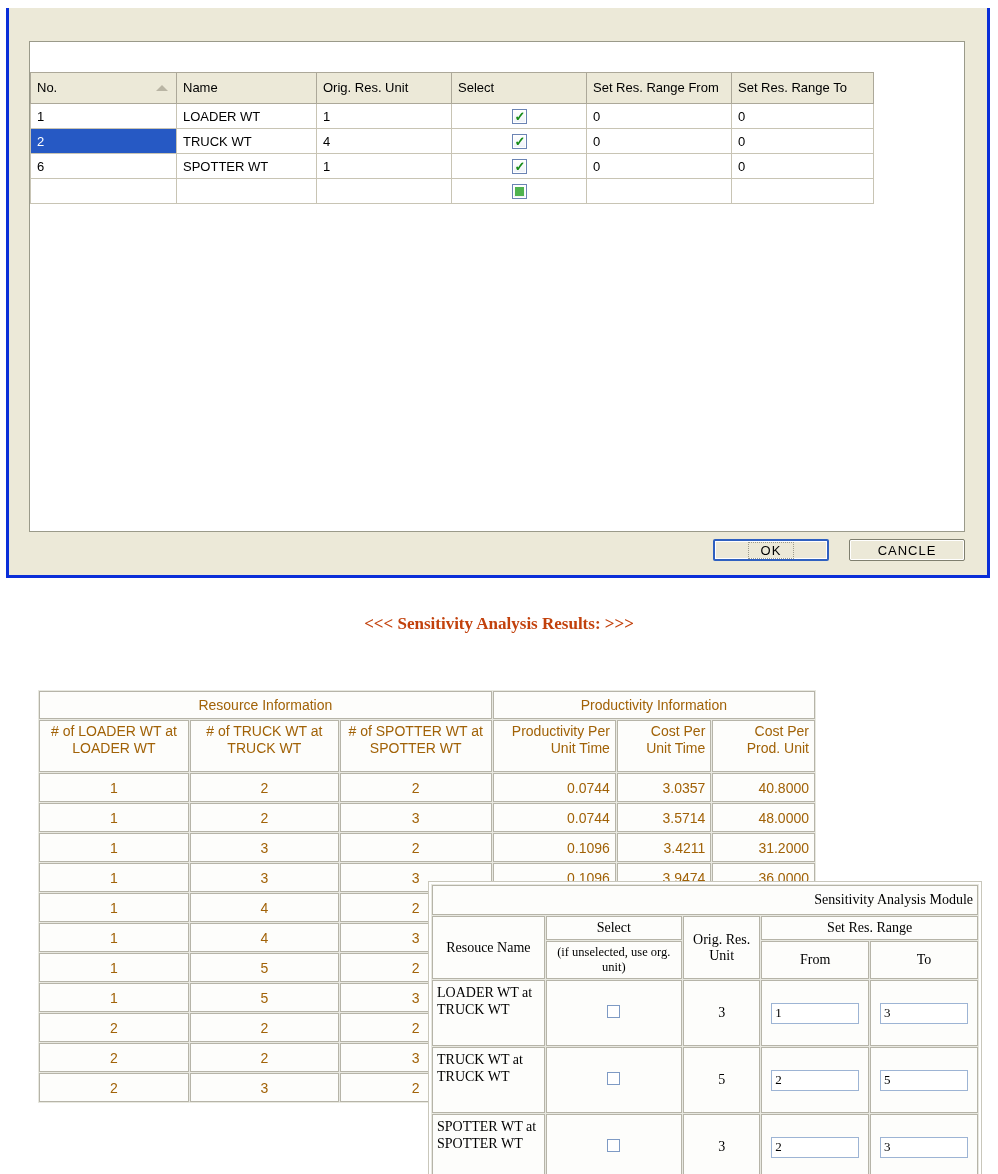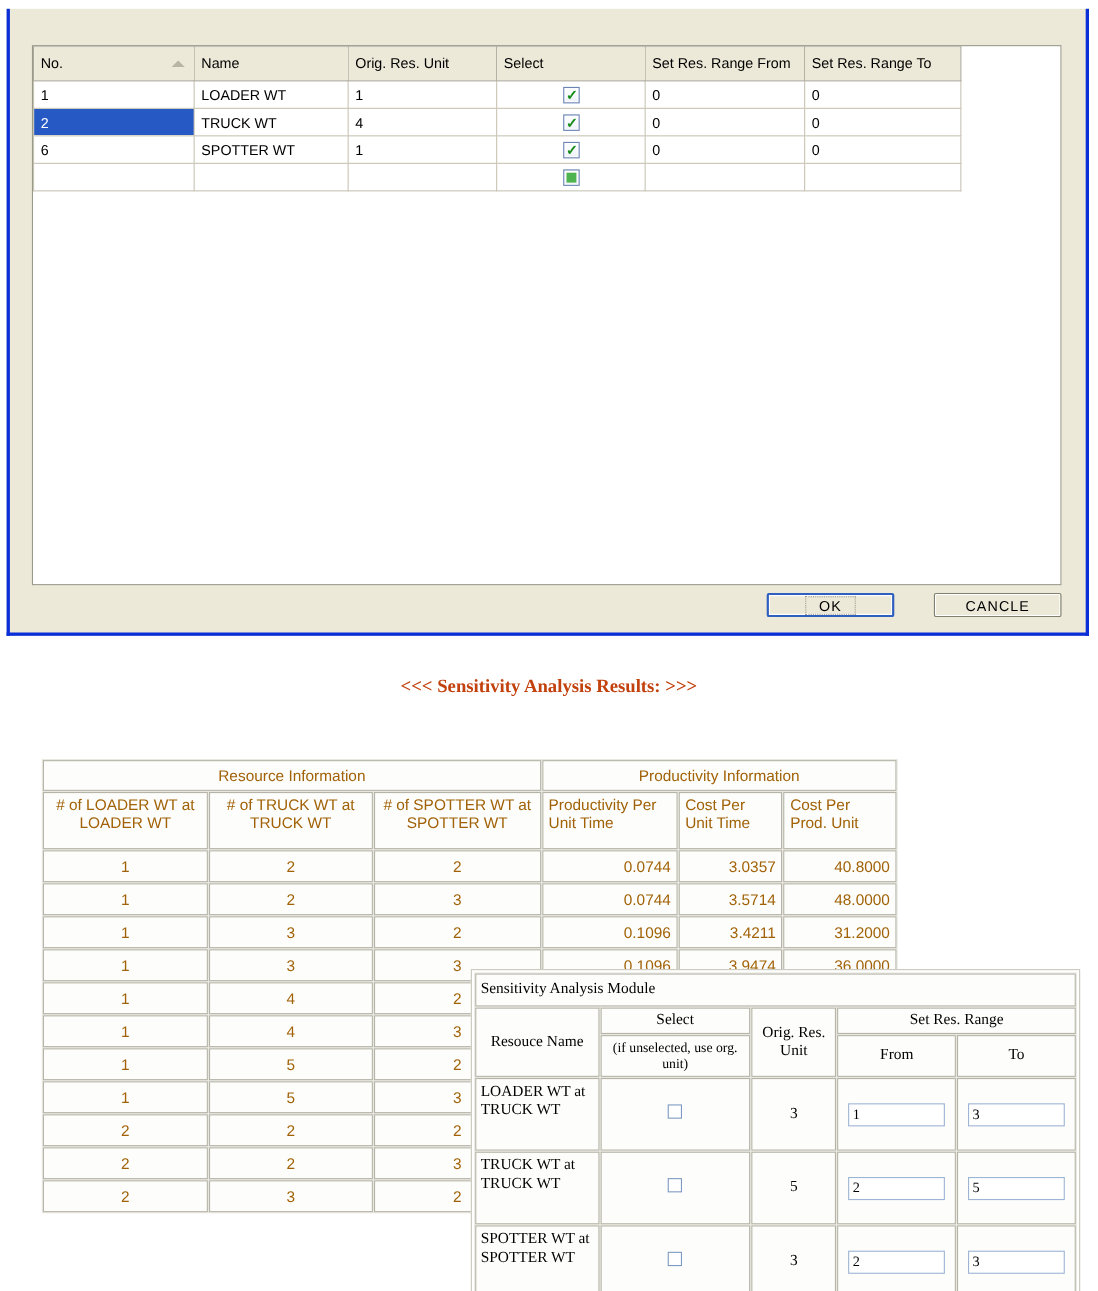--- a/index.html
+++ b/index.html
@@ -93,20 +93,21 @@
     background: #ffffff;
     border: 1px solid #9a9a8a;
     box-sizing: border-box;
     overflow: hidden;
   }
   table.grid {
     border-collapse: collapse;
     table-layout: fixed;
     width: 843px;
     font-size: 13px;
+    margin-top: 30px;
   }
   table.grid th {
     background: #ece9d8;
     border: 1px solid #aca899;
     border-left: none;
     height: 28px;
     padding: 1px 6px;
     text-align: left;
     vertical-align: middle;
     font-weight: normal;
@@ -169,21 +170,21 @@
     width: 9px; height: 9px;
     background: #4fb34f;
   }
 
   
   .btn-row {
     position: absolute;
     right: 22px;
     bottom: 14px;
     display: flex;
-    gap: 36px;
+    gap: 20px;
     padding-left: 24px;
   }
   .xp-btn {
     min-width: 116px;
     height: 22px;
     background: #ece9d8;
     border: 1px solid #7f7f6f;
     border-radius: 2px;
     font-size: 13px;
     font-family: "Liberation Sans", sans-serif;
@@ -251,21 +252,21 @@
     text-align: center;
     height: 22px;
   }
   table.results th.colhead {
     text-align: center;
     vertical-align: top;
     line-height: 1.22;
     height: 46px;
   }
   table.results th.colhead.lefty {
-    text-align: left;
+    text-align: right;
   }
   table.results td.num {
     text-align: center;
     height: 23px;
   }
   table.results td.rnum {
     text-align: right;
     height: 23px;
   }
   .c1 { width: 146px; }
@@ -295,21 +296,21 @@
     color: #000;
     background: #e8e8e0;
   }
   table.module-tbl th, table.module-tbl td {
     border: 1px solid #b6b4a8;
     background: #fdfdfb;
     font-weight: normal;
     padding: 3px 4px;
   }
   table.module-tbl th.title {
-    text-align: left;
+    text-align: right;
     height: 22px;
   }
   table.module-tbl th.sub {
     text-align: center;
     vertical-align: middle;
   }
   table.module-tbl th.small {
     font-size: 12.5px;
     line-height: 1.2;
   }

